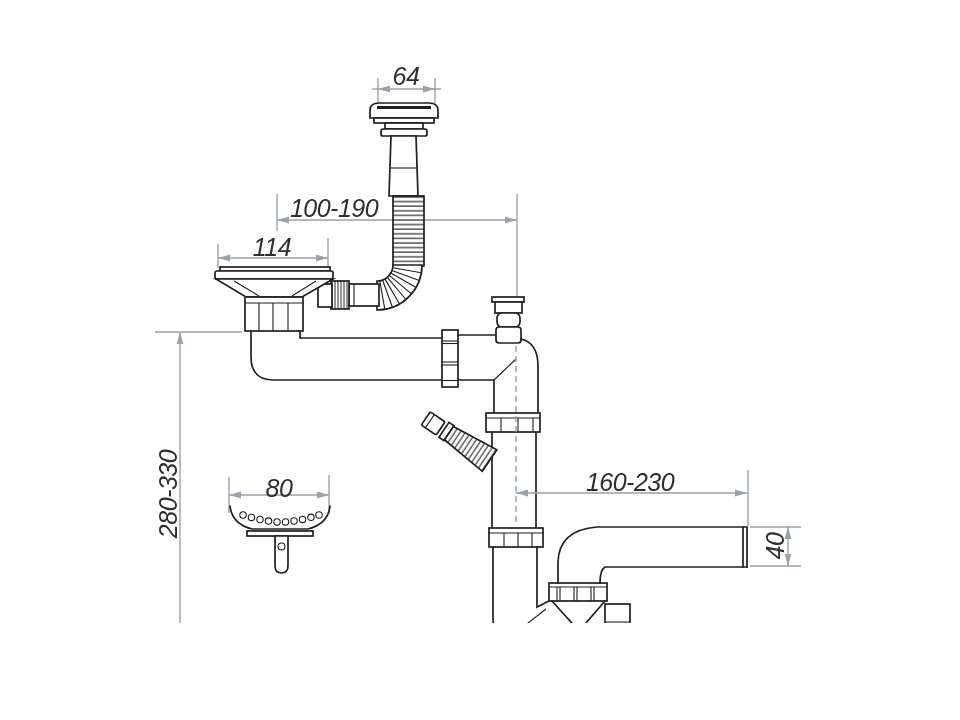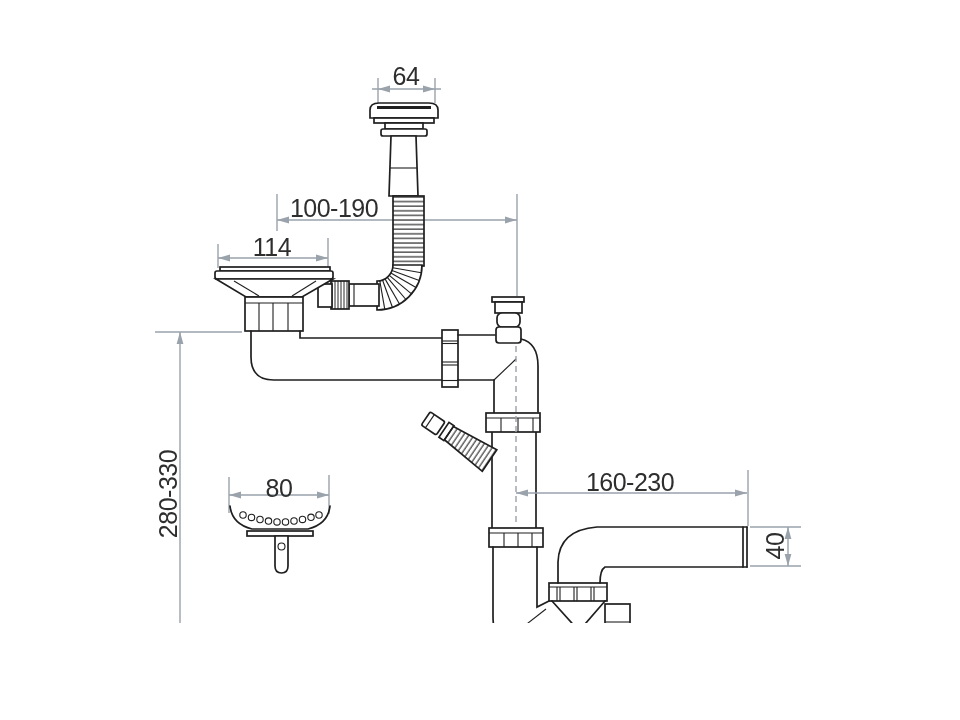--- a/index.html
+++ b/index.html
@@ -1,19 +1,19 @@
 <!DOCTYPE html>
 <html style="--line: #1f1f1f; --dimension: #9aa2ab; --text: #2e2e2e; --background: #ffffff;"><head>
 <meta charset="utf-8">
 <style>
   :root{
     --line:#1f1f1f; --dimension:#9aa2ab; --text:#2e2e2e; --background:#ffffff;
   }
   html,body{margin:0;padding:0;background:var(--background);}
-  .stage{position:relative;width:960px;height:623px;background:var(--background);overflow:hidden;}
+  .stage{position:relative;width:960px;height:623px;background:var(--background);overflow:hidden;font-style:italic;}
   svg{display:block;}
   .ln{stroke:var(--line);stroke-width:1.7;fill:none;stroke-linecap:round;}
   .lnthin{stroke:var(--line);stroke-width:1.1;fill:none;}
   .lnthick{stroke:var(--line);stroke-width:3;fill:none;}
   .wfill{fill:#ffffff;}
   .dim{stroke:var(--dimension);stroke-width:1.4;fill:none;}
   .dimdash{stroke:var(--dimension);stroke-width:1.4;fill:none;stroke-dasharray:6 4;}
   .dimfill{fill:var(--dimension);stroke:none;}
   .txt{fill:var(--text);font-family:"Liberation Sans",sans-serif;font-size:25px;letter-spacing:-0.5px;}
   .anchor-mid{text-anchor:middle;}

